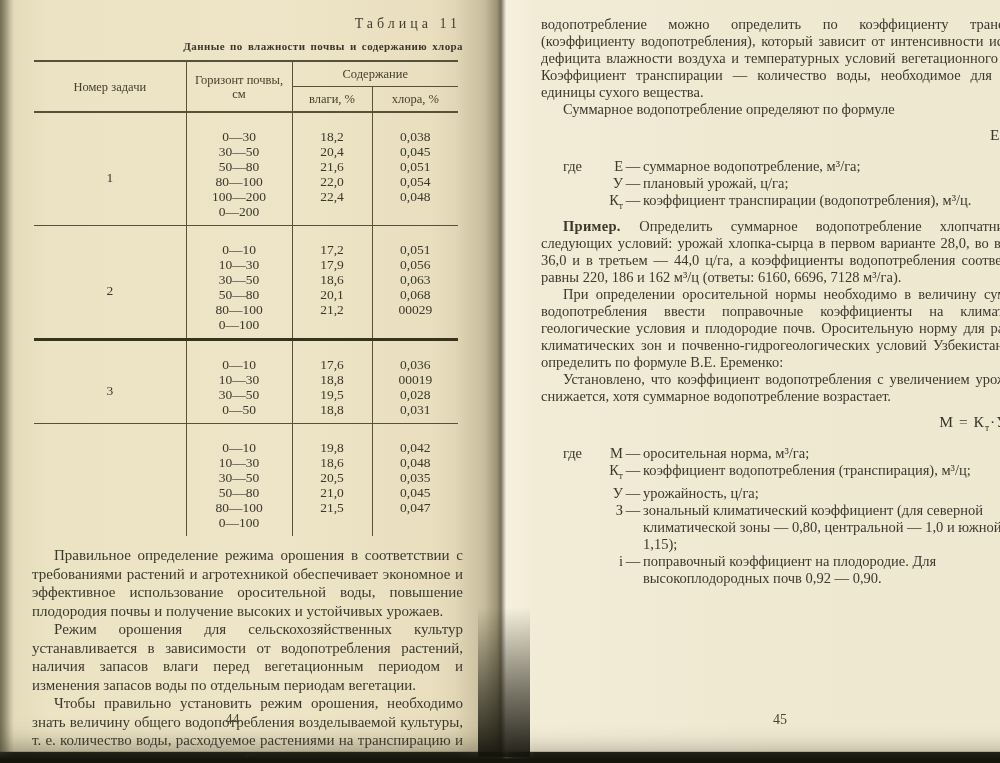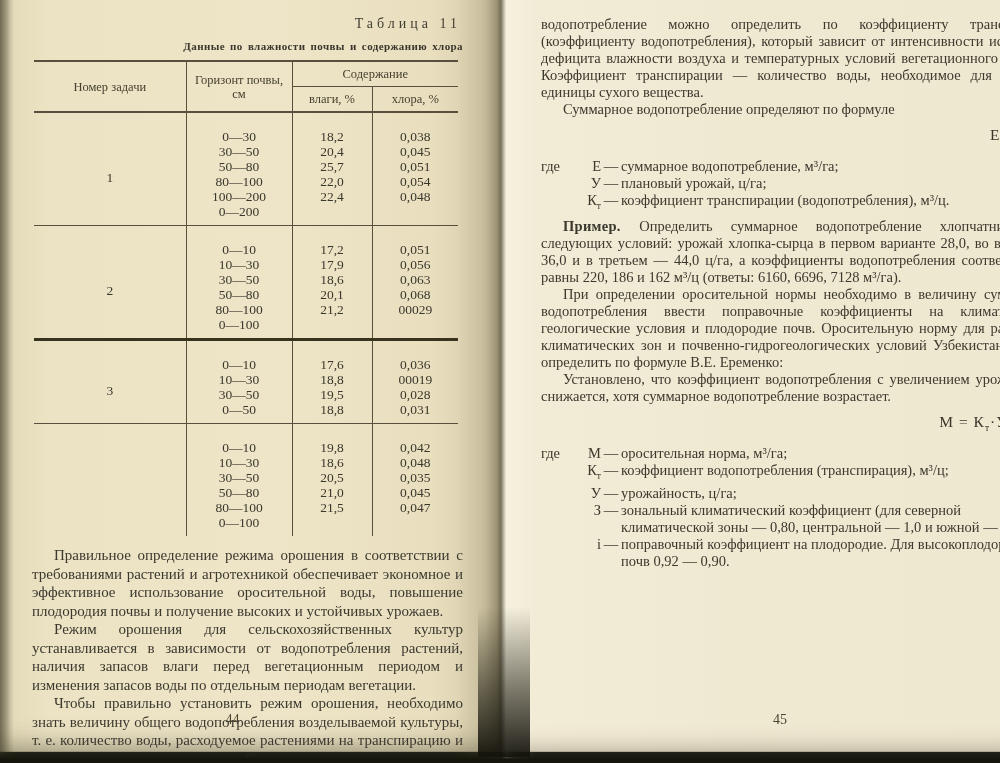--- a/index.html
+++ b/index.html
@@ -107,21 +107,21 @@
   p b{letter-spacing:.3px;}
 
   .formula{
     text-align:right;font-size:15.5px;letter-spacing:1px;
     margin:8px 0;color:#38352a;
   }
   .formula sub,.def-term sub{font-size:9.5px;}
 
   .defs{margin:2px 0 3px;}
   .def-item{display:flex;line-height:17px;}
-  .def-where{flex:0 0 34px;}
+  .def-where{flex:0 0 34px;margin-left:22px;}
   .def-term{flex:0 0 26px;text-align:right;}
   .def-dash{flex:0 0 20px;text-align:center;}
   .def-text{flex:1;text-align:left;}
 
   .pagenum{
     position:absolute;bottom:24px;width:100%;
     text-align:center;font-size:14px;color:#49442f;z-index:4;
   }
   .pagenum.l{left:-18px;}
   .pagenum.r{left:-8px;}
@@ -162,21 +162,21 @@
               <td class="c-moist">18,2</td>
               <td class="c-chlor">0,038</td>
             </tr>
             <tr>
               <td class="c-hor">30—50</td>
               <td class="c-moist">20,4</td>
               <td class="c-chlor">0,045</td>
             </tr>
             <tr>
               <td class="c-hor">50—80</td>
-              <td class="c-moist">25,7</td>
+              <td class="c-moist">21,6</td>
               <td class="c-chlor">0,051</td>
             </tr>
             <tr>
               <td class="c-hor">80—100</td>
               <td class="c-moist">22,0</td>
               <td class="c-chlor">0,054</td>
             </tr>
             <tr>
               <td class="c-hor">100—200</td>
               <td class="c-moist">22,4</td>

